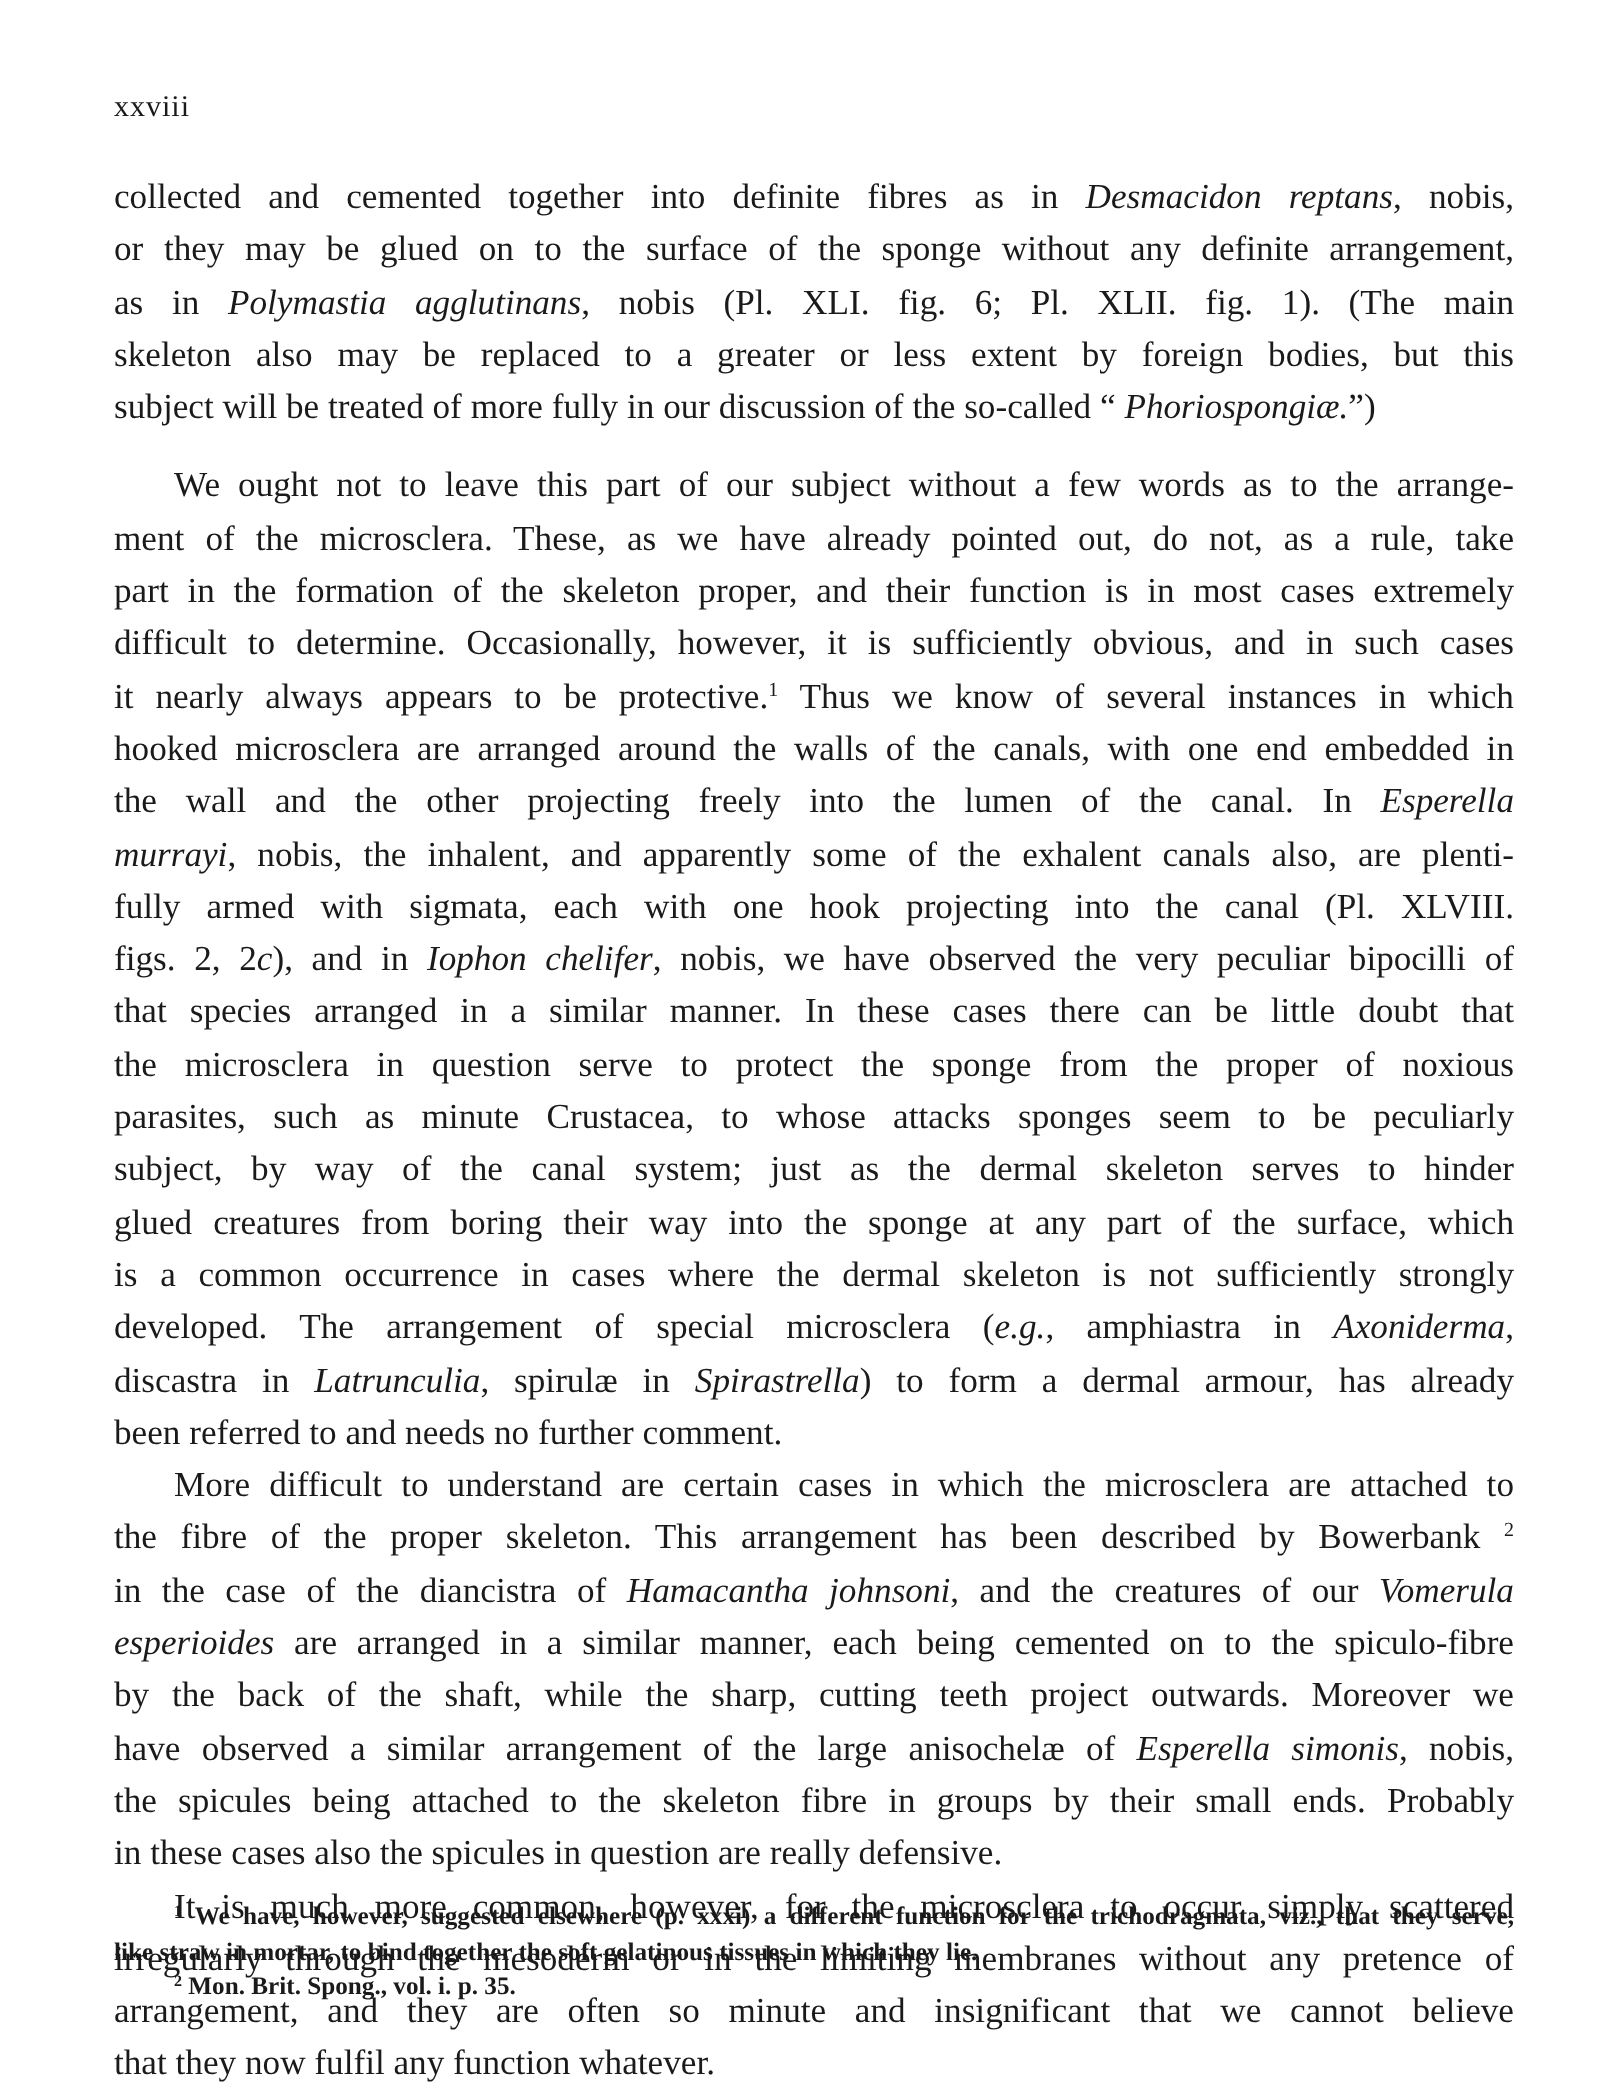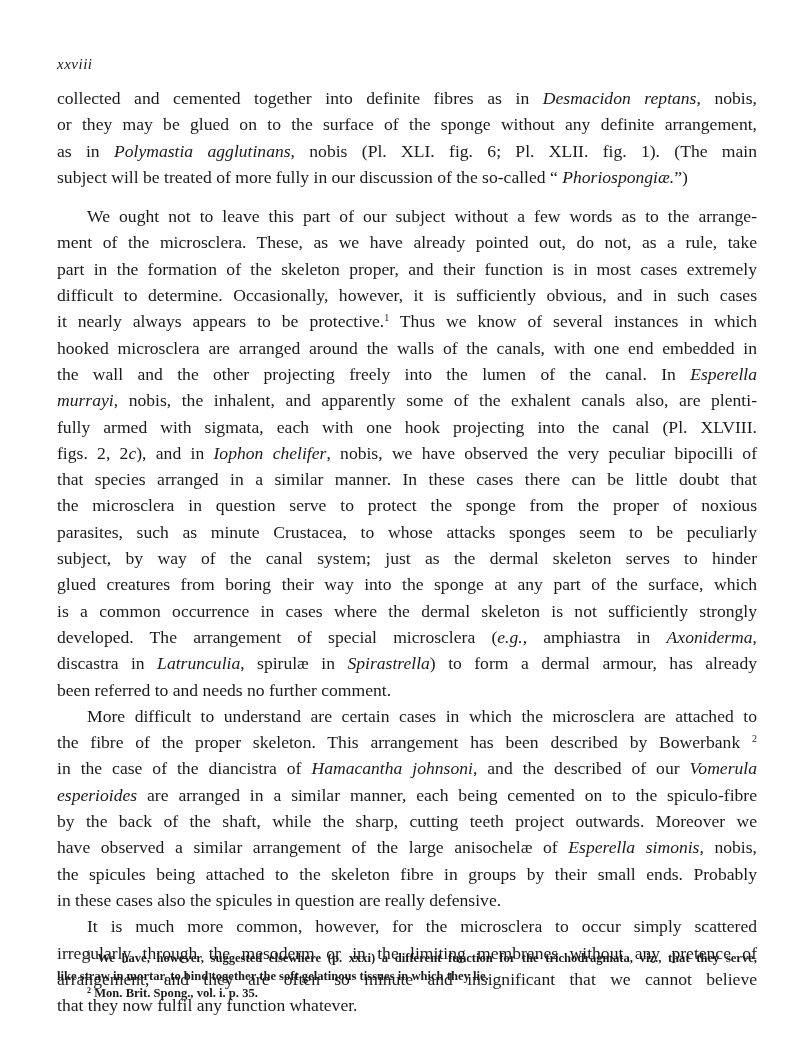--- a/index.html
+++ b/index.html
@@ -1,20 +1,20 @@
 <!DOCTYPE html>
 <html><head>
 <meta charset="utf-8">
 <style>
   html, body { margin: 0; padding: 0; background: #ffffff; }
   body { width: 800px; height: 1050px; position: relative; overflow: hidden;
          font-family: "Liberation Serif", "DejaVu Serif", serif; color: #1a1a1a; }
   .page { position: absolute; left: 57px; top: 0; width: 700px; }
   .header { position: absolute; top: 44px; left: 0; width: 700px; height: 24px; font-size: 15px; letter-spacing: 0.5px; }
-  .header .folio { position: absolute; left: 0; top: 12px; font-style: italic; }
+  .header .folio { position: absolute; left: 0; top: 2px; }
   .header .running-title { position: absolute; left: 183px; top: 0; }
   .body { position: absolute; top: 85px; left: 0; width: 700px; font-size: 17.6px; line-height: 26.3px; }
   .line { display: block; white-space: nowrap; text-align: justify; text-align-last: justify; height: 26.3px; }
   .line.last { text-align-last: left; }
   .line.indent { padding-left: 30px; }
   .gap { height: 13px; }
   i { font-style: italic; }
   sup { font-size: 10px; vertical-align: 6px; line-height: 0; }
   .footnotes { position: absolute; top: 950px; left: 0; width: 700px; font-size: 12.6px; line-height: 17.5px; font-weight: bold; }
   .footnotes .line { height: 17.5px; }
@@ -26,20 +26,21 @@
 <div class="page">
   <div class="header">
     <span class="folio">xxviii</span>
   </div>
 
   <div class="body">
     <div>
         <span class="line"><span>collected and cemented together into definite fibres as in </span><i>Desmacidon reptans</i><span>, nobis,</span></span>
         <span class="line"><span>or they may be glued on to the surface of the sponge without any definite arrangement,</span></span>
         <span class="line"><span>as in </span><i>Polymastia agglutinans</i><span>, nobis (Pl. XLI. fig. 6; Pl. XLII. fig. 1). (The main</span></span>
+        <span class="line"><span>skeleton also may be replaced to a greater or less extent by foreign bodies, but this</span></span>
         <span class="line last"><span>subject will be treated of more fully in our discussion of the so-called “ </span><i>Phoriospongiæ.</i><span>”)</span></span>
       </div>
     <div class="gap"></div>
     <div>
         <span class="line indent"><span>We ought not to leave this part of our subject without a few words as to the arrange-</span></span>
         <span class="line"><span>ment of the microsclera. These, as we have already pointed out, do not, as a rule, take</span></span>
         <span class="line"><span>part in the formation of the skeleton proper, and their function is in most cases extremely</span></span>
         <span class="line"><span>difficult to determine. Occasionally, however, it is sufficiently obvious, and in such cases</span></span>
         <span class="line"><span>it nearly always appears to be protective.</span><sup>1</sup><span> Thus we know of several instances in which</span></span>
         <span class="line"><span>hooked microsclera are arranged around the walls of the canals, with one end embedded in</span></span>
@@ -53,21 +54,21 @@
         <span class="line"><span>subject, by way of the canal system; just as the dermal skeleton serves to hinder</span></span>
         <span class="line"><span>glued creatures from boring their way into the sponge at any part of the surface, which</span></span>
         <span class="line"><span>is a common occurrence in cases where the dermal skeleton is not sufficiently strongly</span></span>
         <span class="line"><span>developed. The arrangement of special microsclera (</span><i>e.g.</i><span>, amphiastra in </span><i>Axoniderma</i><span>,</span></span>
         <span class="line"><span>discastra in </span><i>Latrunculia</i><span>, spirulæ in </span><i>Spirastrella</i><span>) to form a dermal armour, has already</span></span>
         <span class="line last"><span>been referred to and needs no further comment.</span></span>
       </div>
     <div>
         <span class="line indent"><span>More difficult to understand are certain cases in which the microsclera are attached to</span></span>
         <span class="line"><span>the fibre of the proper skeleton. This arrangement has been described by Bowerbank </span><sup>2</sup></span>
-        <span class="line"><span>in the case of the diancistra of </span><i>Hamacantha johnsoni</i><span>, and the described of our </span><i>Vomerula</i></span>
+        <span class="line"><span>in the case of the diancistra of </span><i>Hamacantha johnsoni</i><span>, and the creatures of our </span><i>Vomerula</i></span>
         <span class="line"><i>esperioides</i><span> are arranged in a similar manner, each being cemented on to the spiculo-fibre</span></span>
         <span class="line"><span>by the back of the shaft, while the sharp, cutting teeth project outwards. Moreover we</span></span>
         <span class="line"><span>have observed a similar arrangement of the large anisochelæ of </span><i>Esperella simonis</i><span>, nobis,</span></span>
         <span class="line"><span>the spicules being attached to the skeleton fibre in groups by their small ends. Probably</span></span>
         <span class="line last"><span>in these cases also the spicules in question are really defensive.</span></span>
       </div>
     <div>
         <span class="line indent"><span>It is much more common, however, for the microsclera to occur simply scattered</span></span>
         <span class="line"><span>irregularly through the mesoderm or in the limiting membranes without any pretence of</span></span>
         <span class="line"><span>arrangement, and they are often so minute and insignificant that we cannot believe</span></span>

